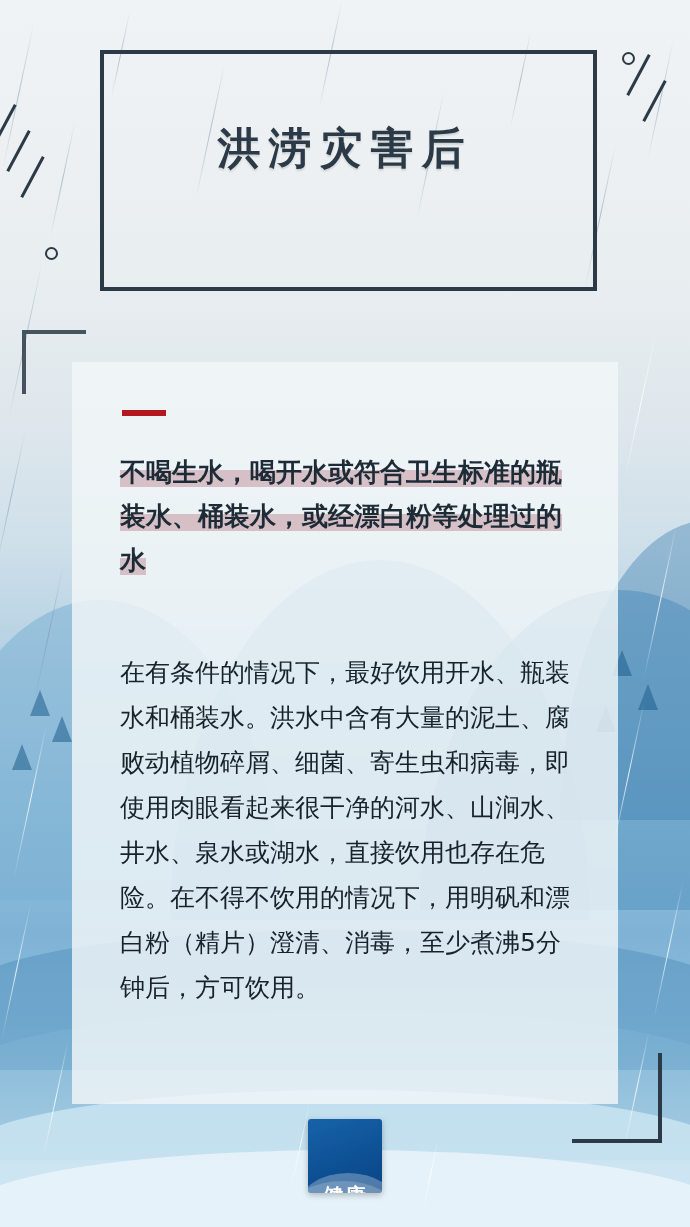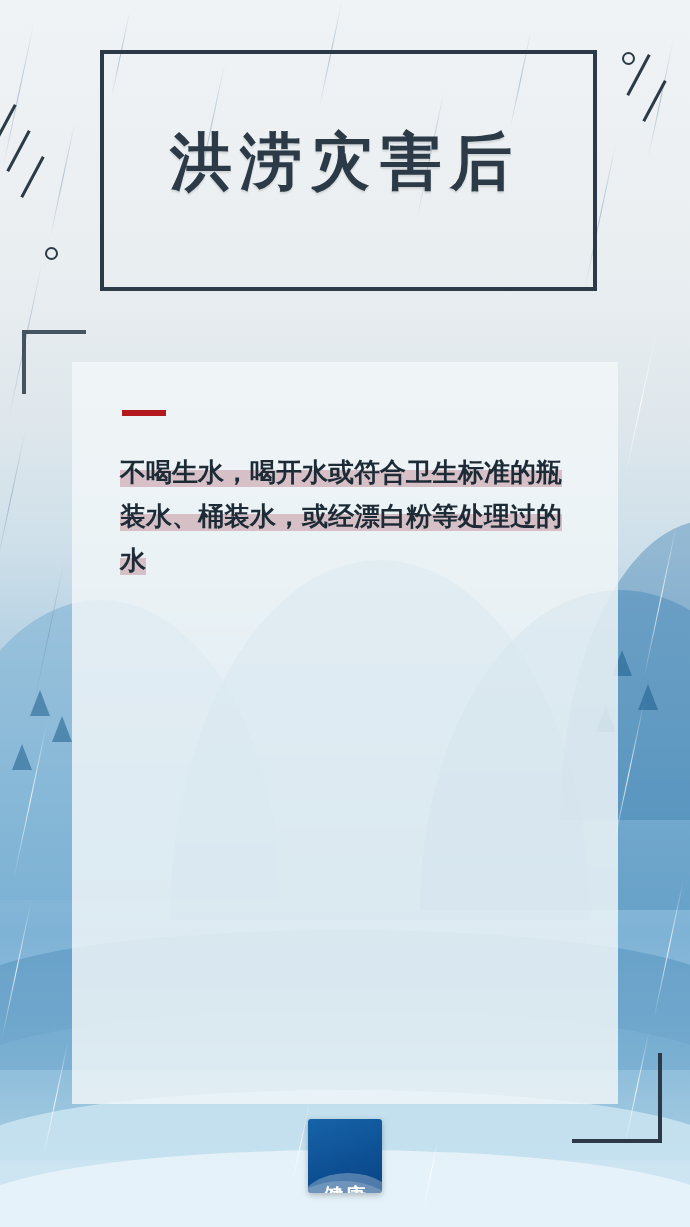--- a/index.html
+++ b/index.html
@@ -112,21 +112,21 @@
     border: 2px solid #2b3a46;
     border-radius: 50%;
   }
 
   .title-main {
     position: absolute;
     left: 0;
     top: 78px;
     width: 600px;
     text-align: center;
-    font-size: 62px;
+    font-size: 43px;
     font-weight: bold;
     letter-spacing: 8px;
     color: #2b3a46;
     font-family: "DejaVu Sans", "Liberation Sans", sans-serif;
     text-shadow: 0 2px 2px rgba(0,0,0,0.12);
   }
   .title-sub {
     position: absolute;
     left: 0;
     top: 168px;
@@ -336,20 +336,21 @@
   <div class="bl-bracket"></div>
   <div class="br-bracket"></div>
 
   <div class="card">
     <div class="dash"></div>
 
     <div class="lead">
       <span class="hl">不喝生水，喝开水或符合卫生标准的瓶装水、桶装水，或经漂白粉等处理过的水</span>
     </div>
 
+    <div class="body-text">在有条件的情况下，最好饮用开水、瓶装水和桶装水。洪水中含有大量的泥土、腐败动植物碎屑、细菌、寄生虫和病毒，即使用肉眼看起来很干净的河水、山涧水、井水、泉水或湖水，直接饮用也存在危险。在不得不饮用的情况下，用明矾和漂白粉（精片）澄清、消毒，至少煮沸5分钟后，方可饮用。</div>
   </div>
 
   <div class="logo">
     <div class="logo-text">
       <div>健康</div>
       <div>中国</div>
     </div>
     <div class="logo-wave2"></div>
     <div class="logo-wave"></div>
   </div>

